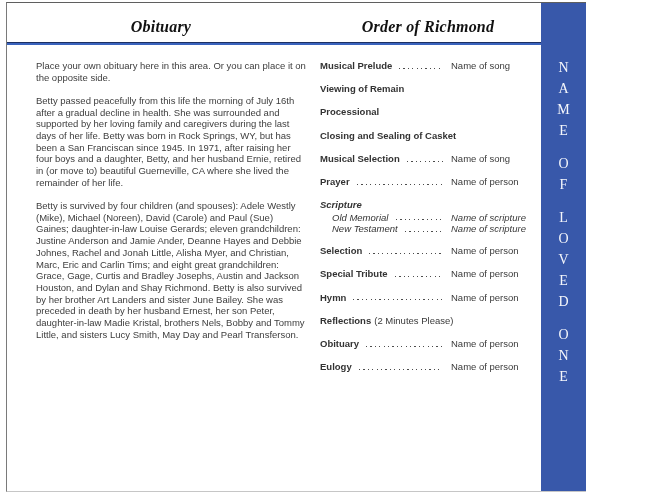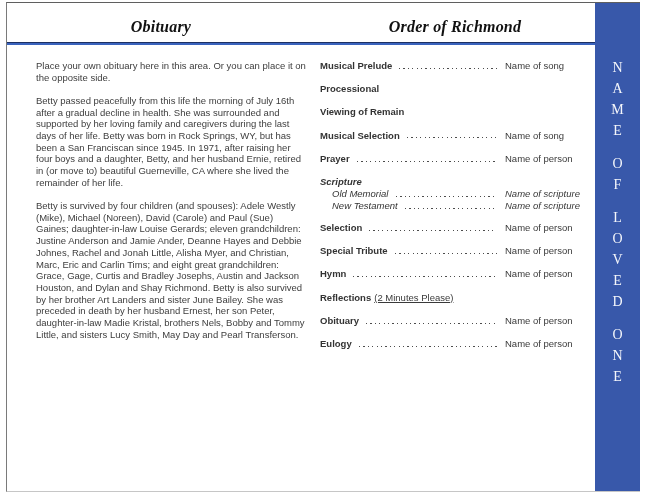--- a/index.html
+++ b/index.html
@@ -2,21 +2,21 @@
 <html><head>
 <meta charset="utf-8">
 <style>
   html,body{margin:0;padding:0;}
   body{
     width:648px;height:501px;background:#ffffff;overflow:hidden;position:relative;
     font-family:"Liberation Sans", sans-serif;
     -webkit-font-smoothing:antialiased;
   }
   .page{
-    position:absolute;left:6px;top:2px;width:634px;height:490px;
+    position:absolute;left:6px;top:2px;width:580px;height:490px;
     border-top:1px solid #5f5f5f;border-left:1px solid #7a7a7a;border-bottom:1px solid #c6c6c6;
     background:#ffffff;display:flex;box-sizing:border-box;
   }
   .main{flex:1 1 auto;display:flex;flex-direction:column;min-width:0;}
   .header-row{display:flex;height:39px;align-items:flex-end;}
   .header-cell{box-sizing:border-box;padding-bottom:6px;text-align:center;}
   .header-cell.left{width:308px;}
   .header-cell.right{flex:1;}
   .page-heading{
     font-family:"Liberation Serif", serif;font-style:italic;font-weight:bold;
@@ -27,21 +27,21 @@
   .rule .blue{height:2px;background:#3a63bd;}
   .cols{display:flex;flex:1;padding-top:15px;box-sizing:border-box;}
   .col-left{width:308px;box-sizing:border-box;padding:0 9px 0 29px;}
   .col-right{flex:1;box-sizing:border-box;padding:0 10px 0 5px;min-width:0;}
   .obit-par{
     margin:0 0 11.5px 0;font-size:9.5px;line-height:11.7px;color:#3d3d3d;
     text-align:left;
   }
   .os-row{display:flex;align-items:flex-end;margin-bottom:12.2px;font-size:9.5px;color:#3a3a3a;}
   .os-label{font-weight:bold;white-space:nowrap;color:#333333;}
-  .os-note{font-weight:normal;margin-left:3px;white-space:nowrap;text-decoration:underline;}
+  .os-note{font-weight:normal;margin-left:3px;white-space:nowrap;}
   .leader{
     flex:1;height:2px;margin:0 8px 2px 7px;
     background-image:repeating-linear-gradient(to right,#4c4c4c 0 1.2px,transparent 1.2px 4.4px);
     background-repeat:no-repeat;background-position:0 bottom;background-size:100% 1.2px;
     min-width:20px;
   }
   .os-value{width:80px;flex:0 0 80px;white-space:nowrap;color:#3a3a3a;}
   .os-group{margin-bottom:11px;font-style:italic;}
   .os-group .group-label{margin-bottom:1.5px;}
   .os-sub{margin-bottom:0.6px;padding-left:12px;}
@@ -87,27 +87,30 @@
 
       <div class="col-right">
 
         <div class="os-row">
           <span class="os-label">Musical Prelude</span>
           <span class="leader"></span>
           <span class="os-value">Name of song</span>
         </div>
 
         <div class="os-row">
+          <span class="os-label">Viewing of Remain</span>
+        </div>
+
+        <div class="os-row">
           <span class="os-label">Processional</span>
         </div>
 
         <div class="os-row">
-          <span class="os-label">Viewing of Remain</span>
+          <span class="os-label">Closing and Sealing of Casket</span>
         </div>
-
 
         <div class="os-row">
           <span class="os-label">Musical Selection</span>
           <span class="leader"></span>
           <span class="os-value">Name of song</span>
         </div>
 
         <div class="os-row">
           <span class="os-label">Prayer</span>
           <span class="leader"></span>

